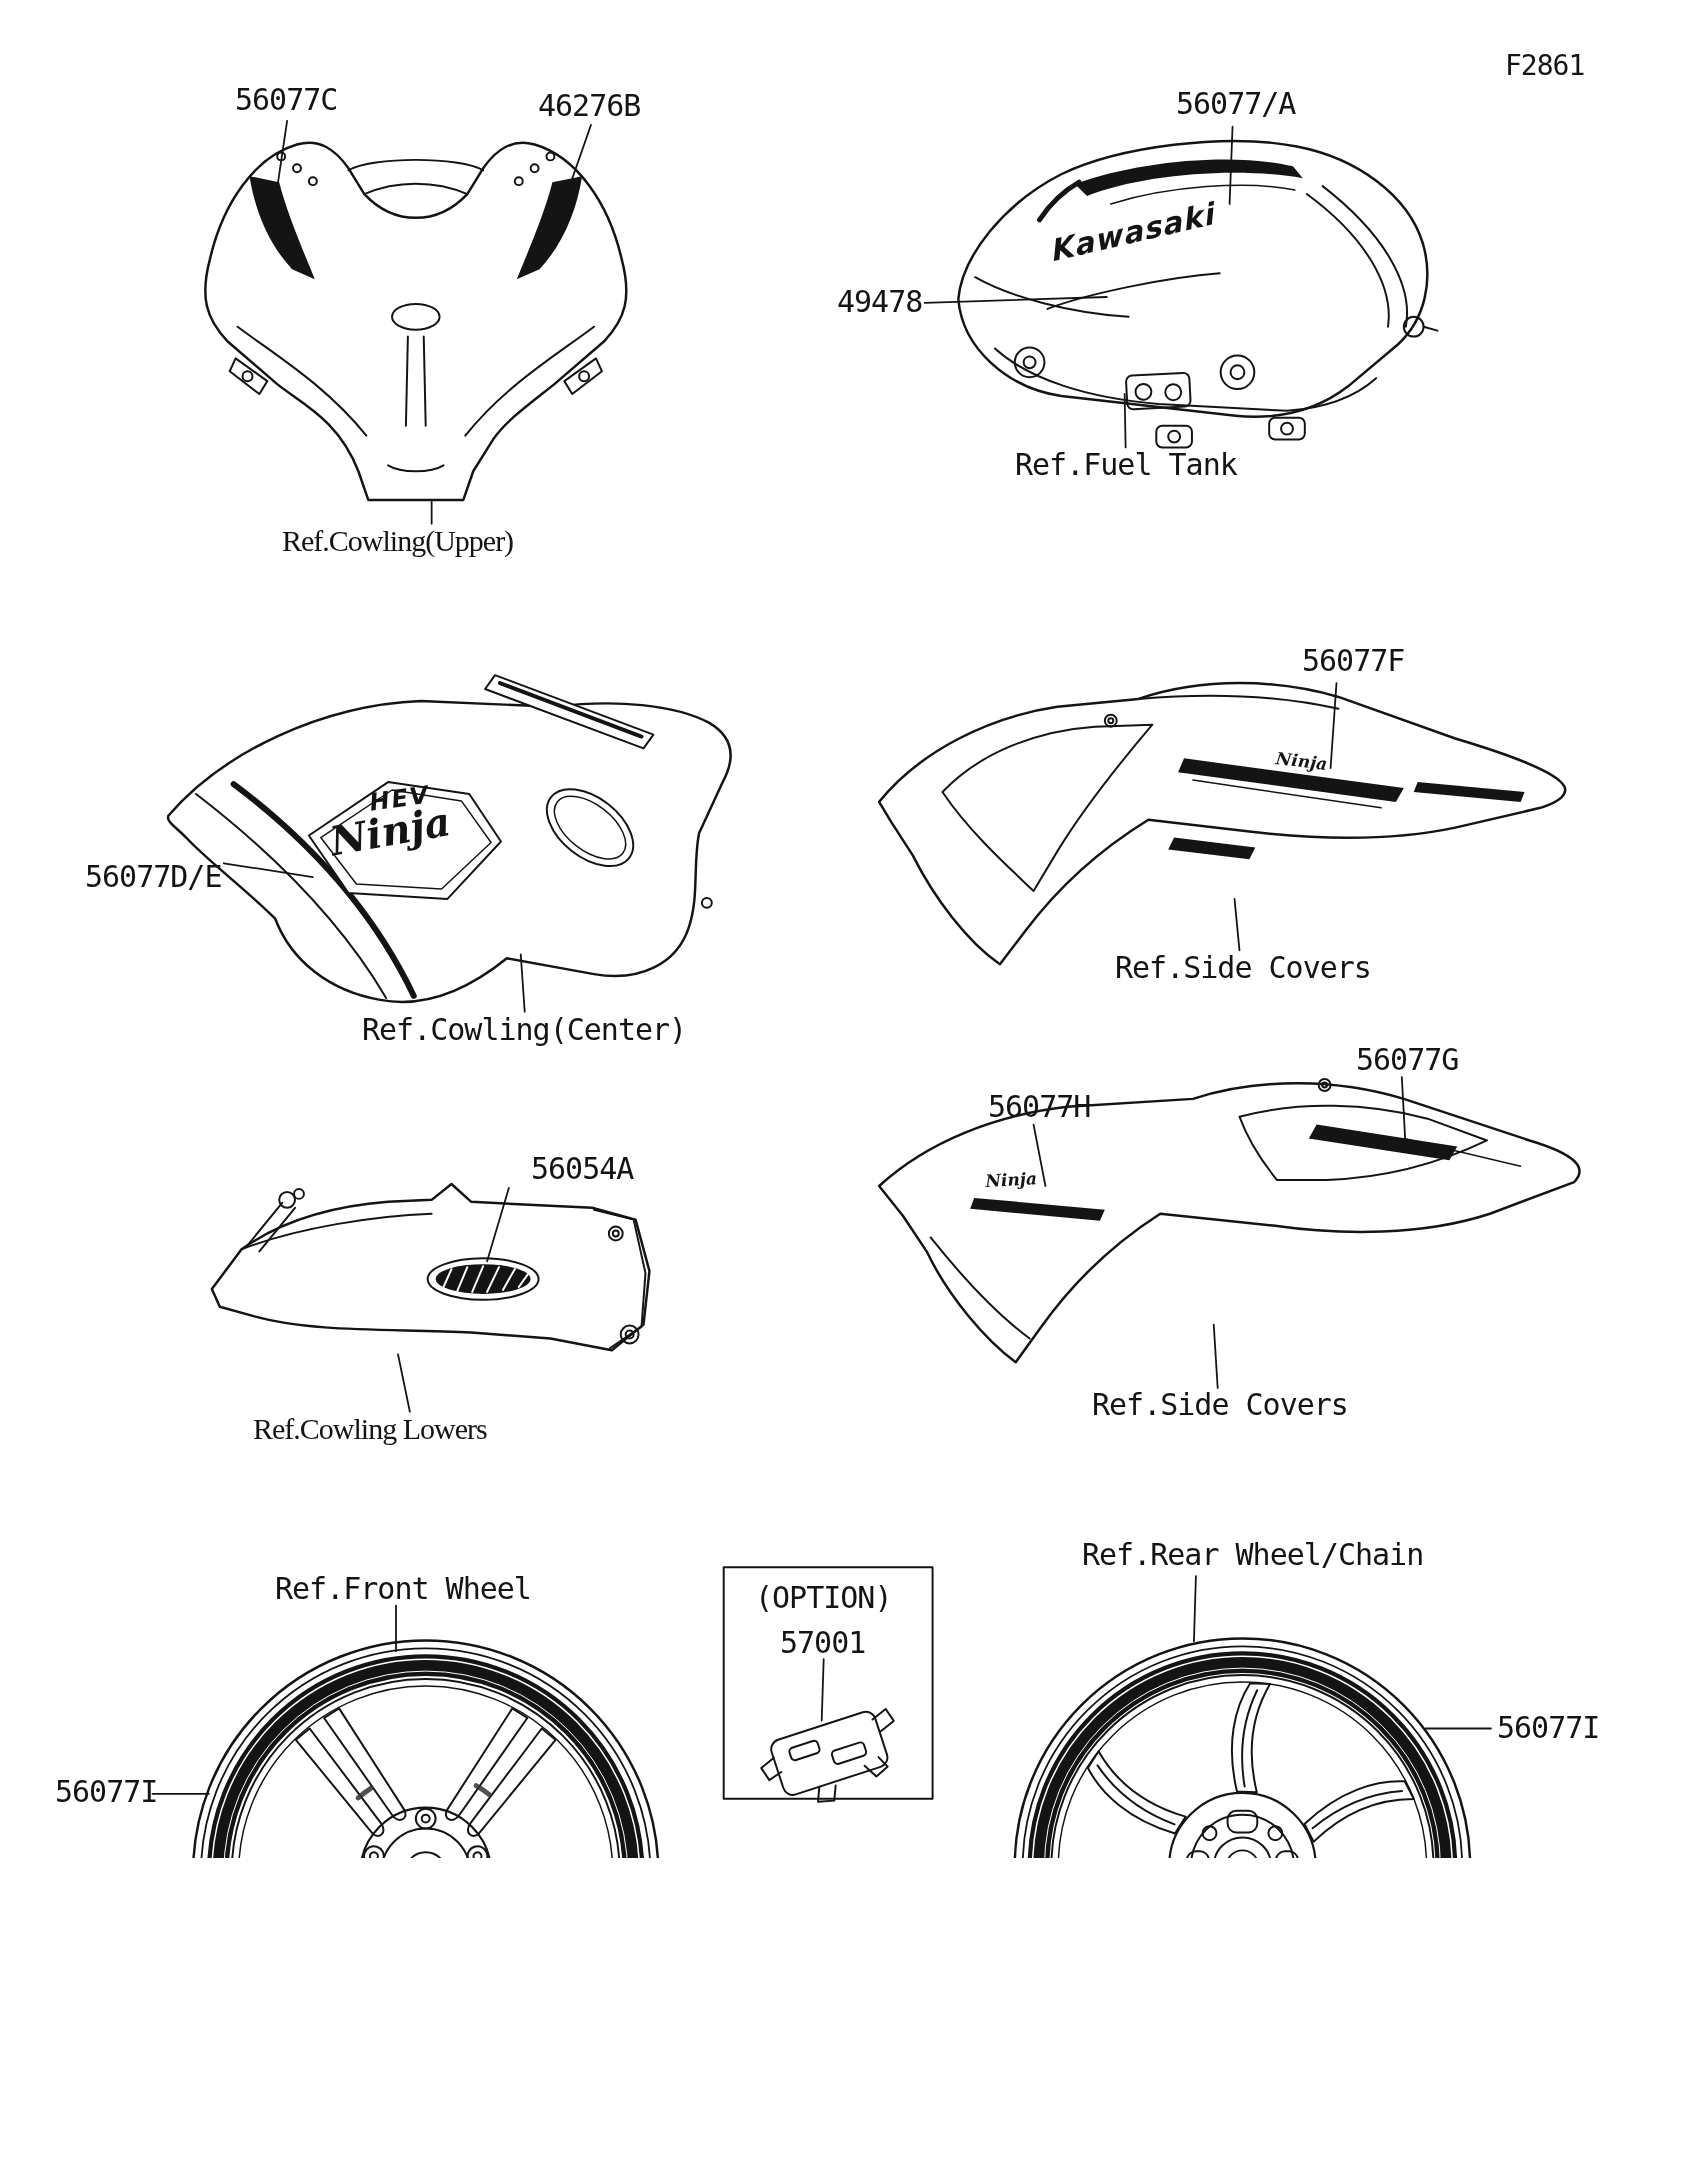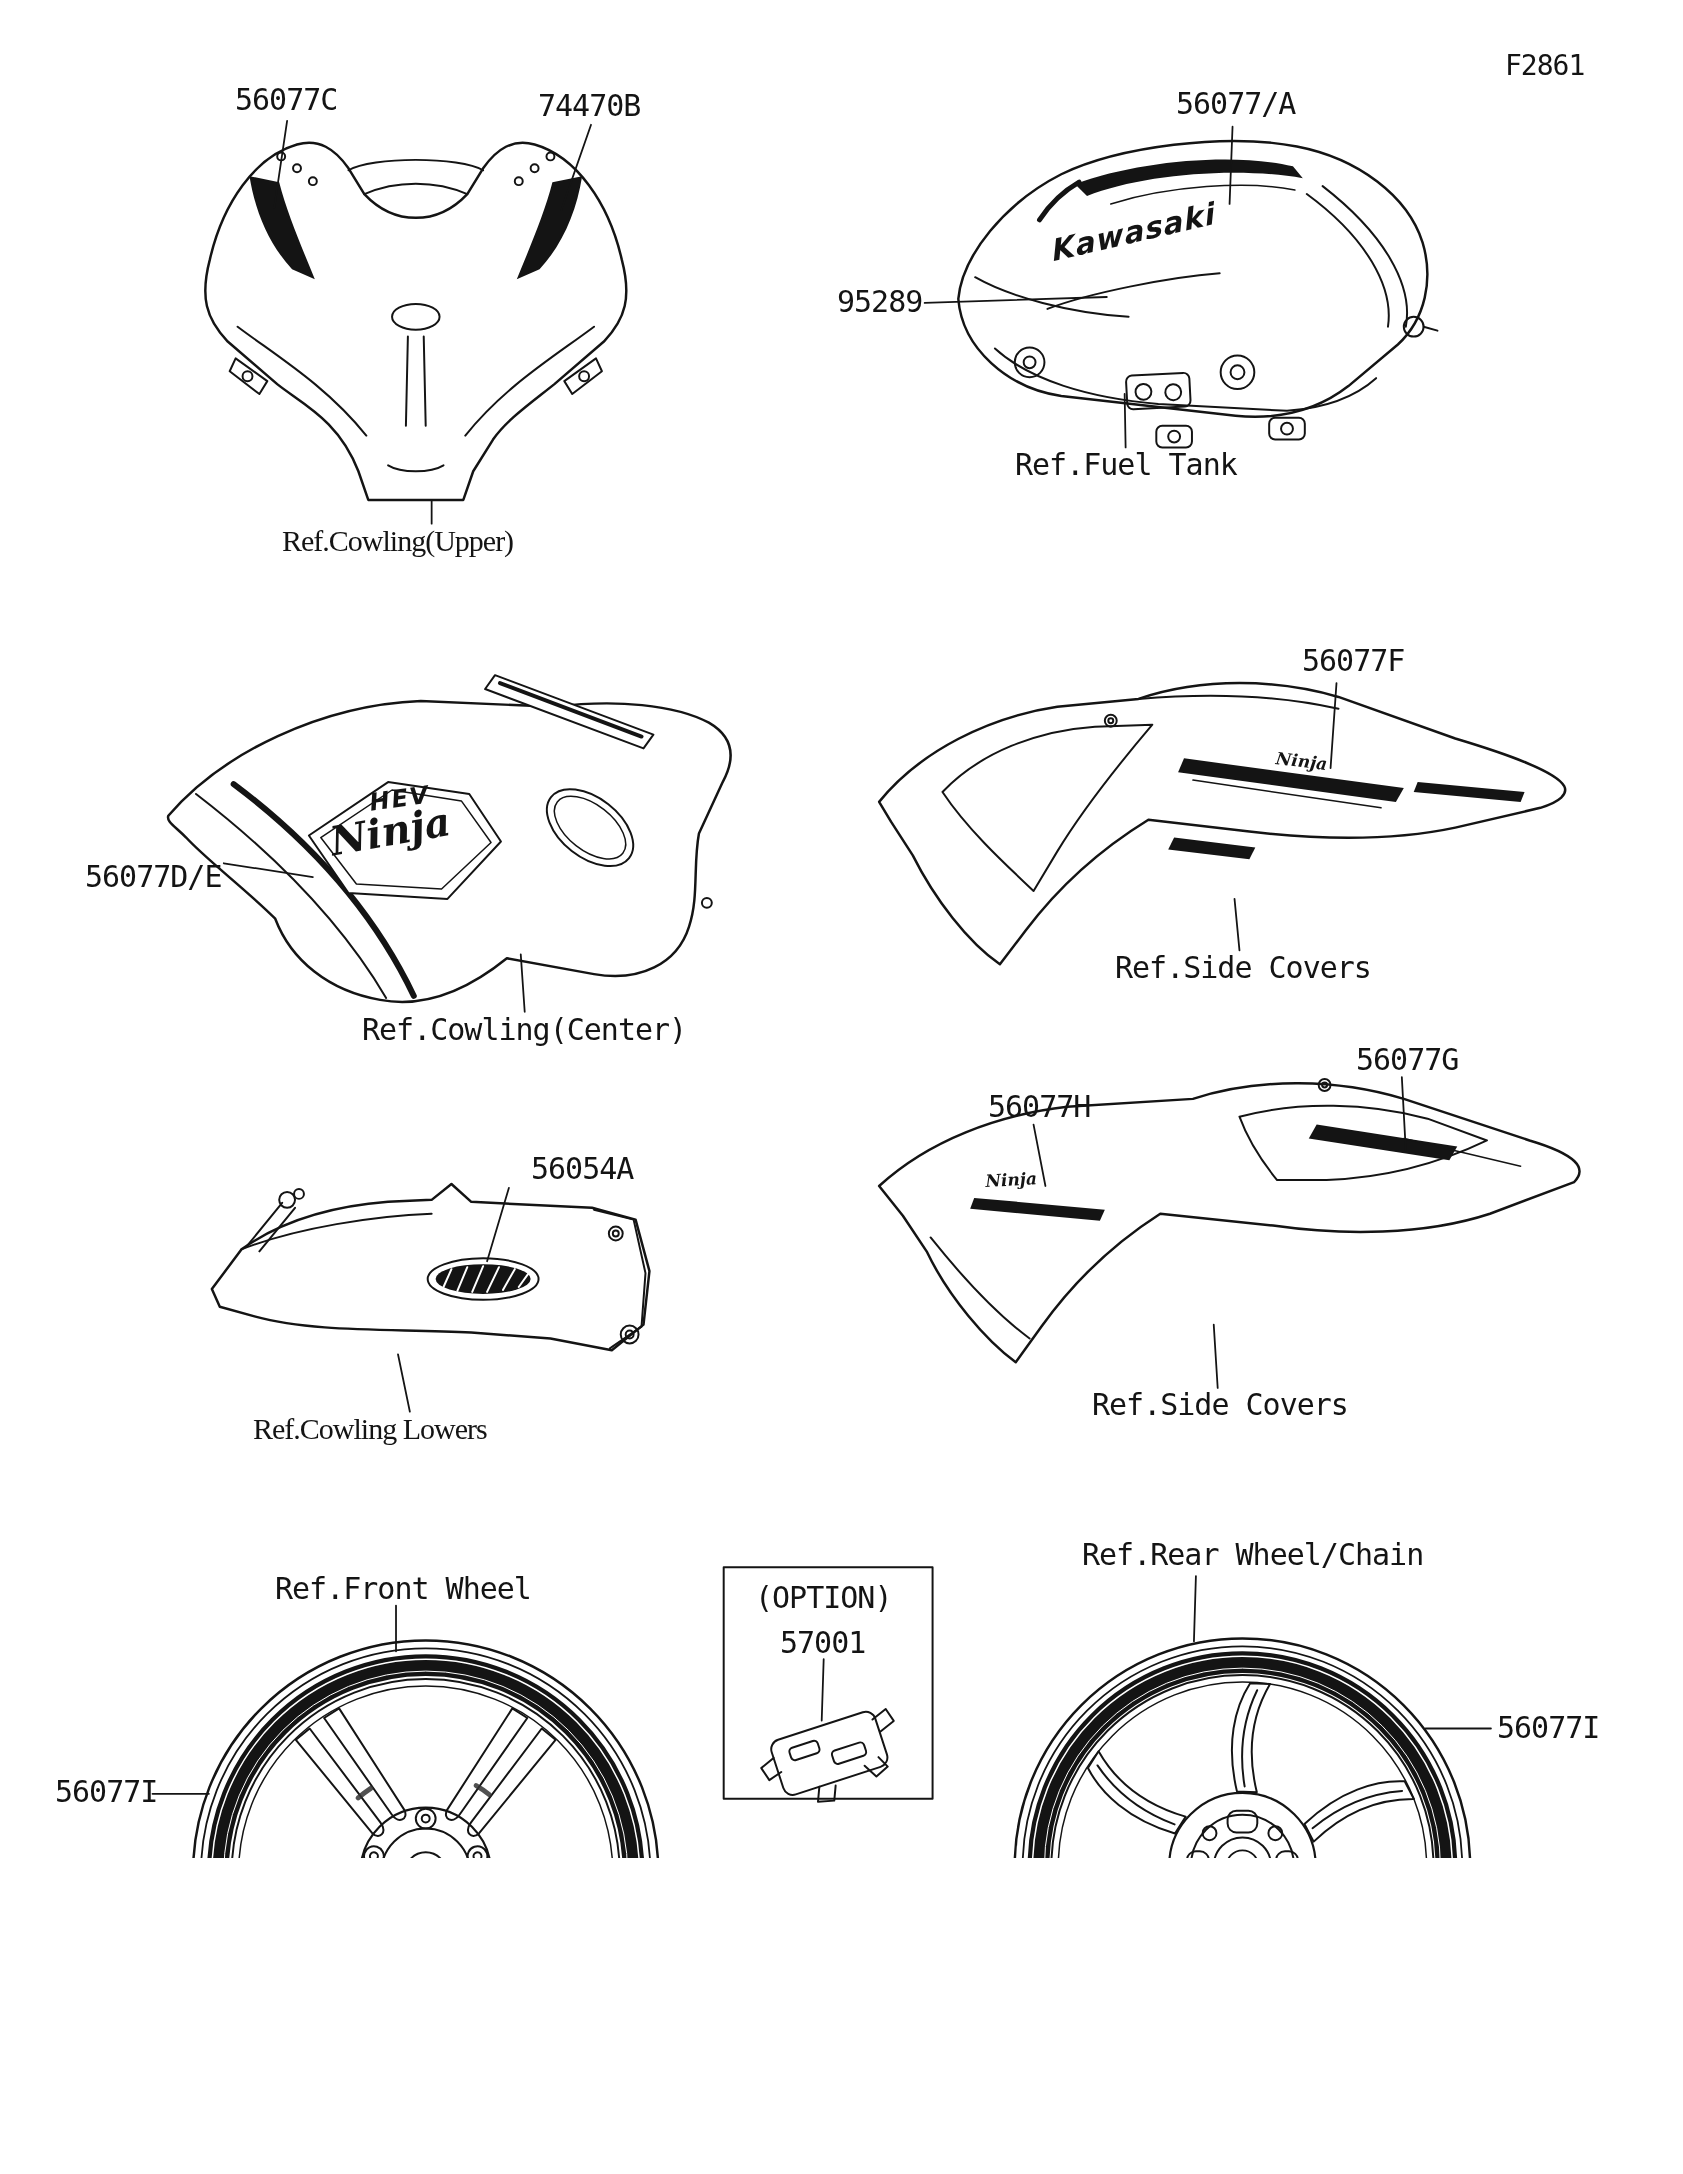--- a/index.html
+++ b/index.html
@@ -273,25 +273,25 @@
     <path d="M154,1812 L211,1812"></path>
     <path d="M832,1676 L830,1738"></path>
     <path d="M1208,1592 L1206,1658"></path>
     <path d="M1440,1746 L1506,1746"></path>
   </g>
 </svg>
 
 <div class="lbl small" style="left:1505px;top:52px;">F2861</div>
 
 <div class="lbl" style="left:235px;top:85px;text-align:right;">56077C</div>
-<div class="lbl" style="left:538px;top:91px;">74470B</div>
+<div class="lbl" style="left:538px;top:91px;">46276B</div>
 <div class="lbl" style="left:282px;top:526px;font-family:Liberation Serif, serif;">Ref.Cowling(Upper)</div>
 
 <div class="lbl" style="left:1176px;top:89px;">56077/A</div>
-<div class="lbl" style="left:837px;top:287px;">95289</div>
+<div class="lbl" style="left:837px;top:287px;">49478</div>
 <div class="lbl" style="left:1015px;top:450px;">Ref.Fuel Tank</div>
 
 <div class="lbl" style="left:85px;top:844px;margin-top:18px;">56077D/E</div>
 <div class="lbl" style="left:362px;top:1015px;">Ref.Cowling(Center)</div>
 
 <div class="lbl" style="left:1302px;top:646px;">56077F</div>
 <div class="lbl" style="left:1115px;top:953px;">Ref.Side Covers</div>
 
 <div class="lbl" style="left:483px;top:1154px;margin-left:48px;">56054A</div>
 <div class="lbl" style="left:253px;top:1414px;font-family:Liberation Serif, serif;">Ref.Cowling Lowers</div>

